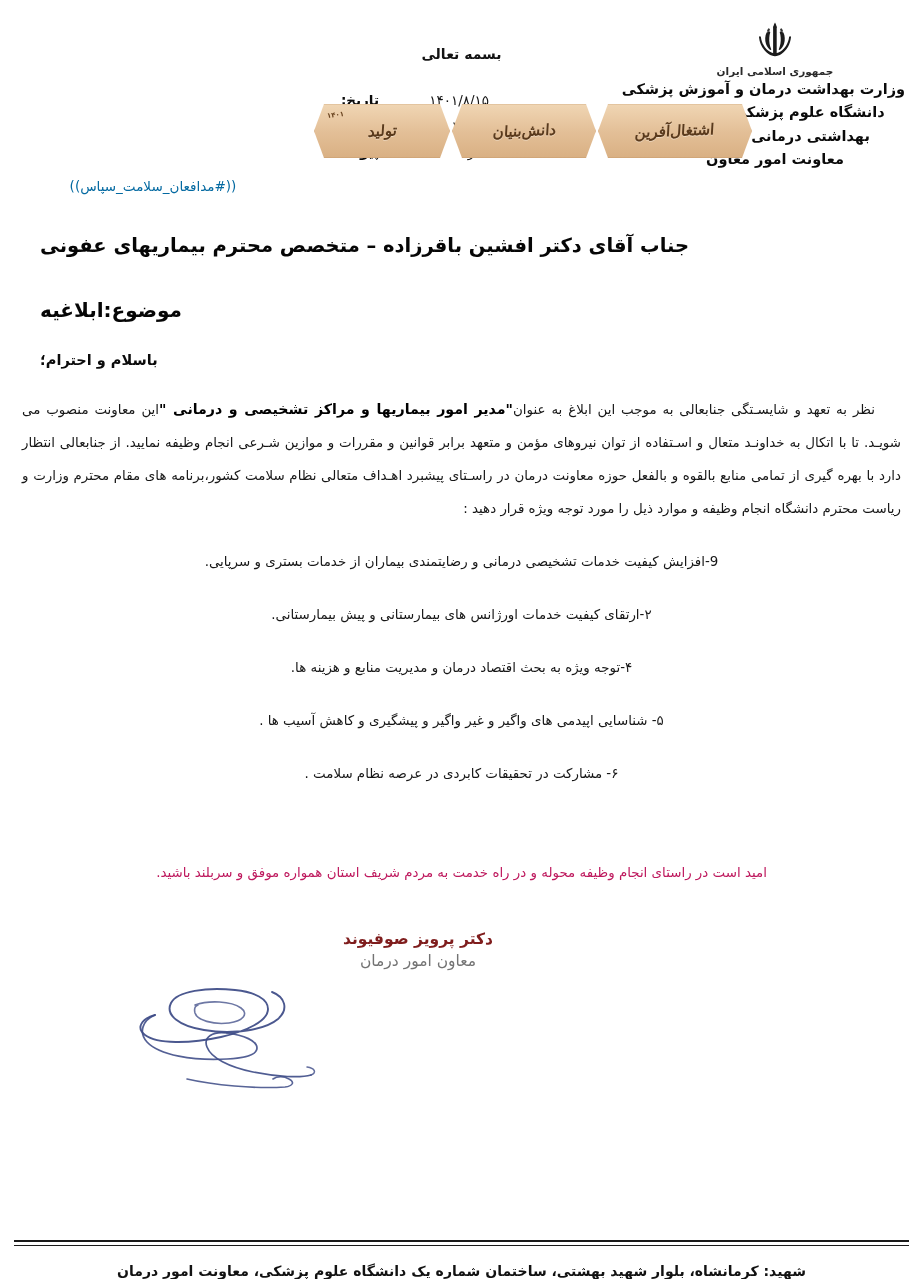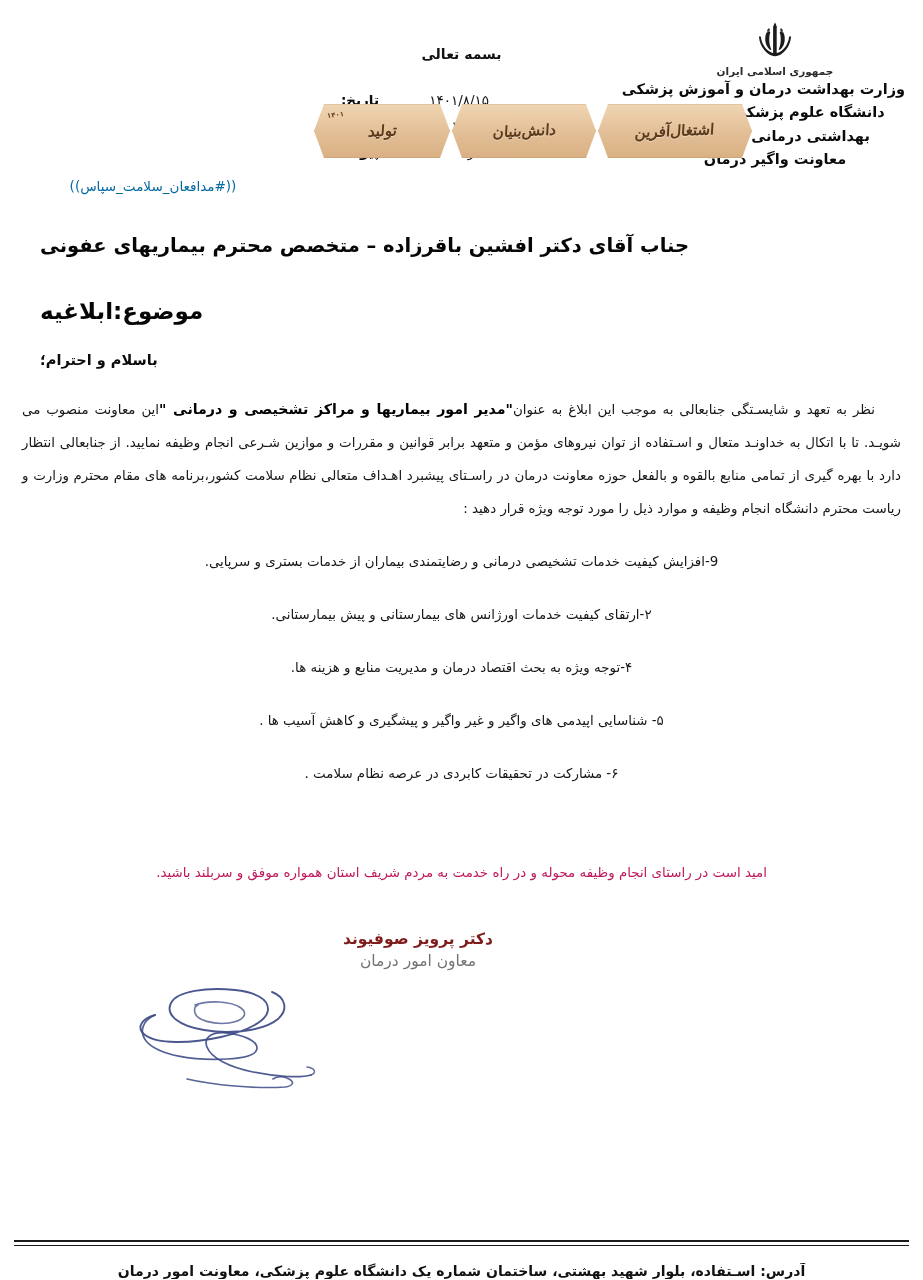--- a/index.html
+++ b/index.html
@@ -166,21 +166,21 @@
     font-weight: 700;
     color: #060606;
     direction: rtl;
   }
   .subject {
     position: absolute;
     top: 298px;
     right: 40px;
     left: 40px;
     text-align: left;
-    font-size: 23px;
+    font-size: 20px;
     font-weight: 700;
     color: #060606;
     direction: rtl;
   }
   .salutation {
     position: absolute;
     top: 352px;
     right: 40px;
     left: 40px;
     text-align: left;
@@ -312,21 +312,21 @@
           <path d="M23 0.6c-1.0 1.5-1.6 3.3-1.6 4.9h3.2c0-1.6-0.6-3.4-1.6-4.9z"></path>
           <path d="M16.4 6.2c-0.9 1.0-1.4 2.3-1.5 3.4l2.4 0.5c0.1-1.1 0.3-2.2 0.7-3.1z" opacity="0.9"></path>
           <path d="M29.6 6.2c0.9 1.0 1.4 2.3 1.5 3.4l-2.4 0.5c-0.1-1.1-0.3-2.2-0.7-3.1z" opacity="0.9"></path>
         </g>
       </svg>
       <span class="emblem-caption">جمهوری اسلامی ایران</span>
     </span>
     <span class="hdr-line">وزارت بهداشت درمان و آموزش پزشکی</span>
     <span class="hdr-line">دانشگاه علوم پزشکی و خدمات</span>
     <span class="hdr-line">بهداشتی درمانی کرمانشاه</span>
-    <span class="hdr-line">معاونت واگیر درمان</span>
+    <span class="hdr-line">معاونت امور معاون</span>
   </div>
 
   <div class="basmala">بسمه تعالی</div>
 
   <div class="meta">
     <table class="meta-table">
       <tbody>
         <tr>
           <td class="meta-val">۱۴۰۱/۸/۱۵</td>
           <td class="meta-key">تاریخ:</td>
@@ -382,15 +382,15 @@
       <path d="M137 17 C 150 22, 154 34, 143 44 C 130 55, 98 60, 69 55 C 44 51, 30 40, 36 28 C 42 16, 72 12, 100 15 C 120 17, 133 24, 133 34 C 133 46, 112 56, 86 62 C 54 69, 22 69, 10 60 C 1 53, 6 44, 20 40" stroke-width="1.9" opacity="0.92"></path>
       <path d="M20 40 C 8 45, 3 57, 12 67 C 24 80, 58 86, 92 84 C 112 83, 122 79, 122 73 C 122 66, 109 60, 92 58" stroke-width="1.7" opacity="0.88"></path>
       <path d="M92 58 C 78 56, 68 62, 72 72 C 76 83, 94 92, 118 97 C 142 102, 166 103, 176 100" stroke-width="1.7" opacity="0.9"></path>
       <path d="M52 104 C 78 110, 120 114, 150 112 C 158 111, 160 107, 154 104 C 149 101, 142 101, 138 104" stroke-width="1.6" opacity="0.86"></path>
       <path d="M176 100 C 182 98, 180 93, 172 92" stroke-width="1.5" opacity="0.8"></path>
       <path d="M60 30 C 74 25, 96 26, 106 33 C 114 39, 108 46, 94 48 C 78 50, 62 45, 60 38 C 59 34, 60 31, 63 30" stroke-width="1.6" opacity="0.75"></path>
     </g>
   </svg>
 
   <div class="footer-rule"></div>
-  <div class="footer-text">آدرس: اسـتفاده، بلوار شهید بهشتی، ساختمان شماره یک دانشگاه علوم پزشکی، معاونت امور درمان</div>
+  <div class="footer-text">شهید: کرمانشاه، بلوار شهید بهشتی، ساختمان شماره یک دانشگاه علوم پزشکی، معاونت امور درمان</div>
 
 </div>
 
 </body></html>

